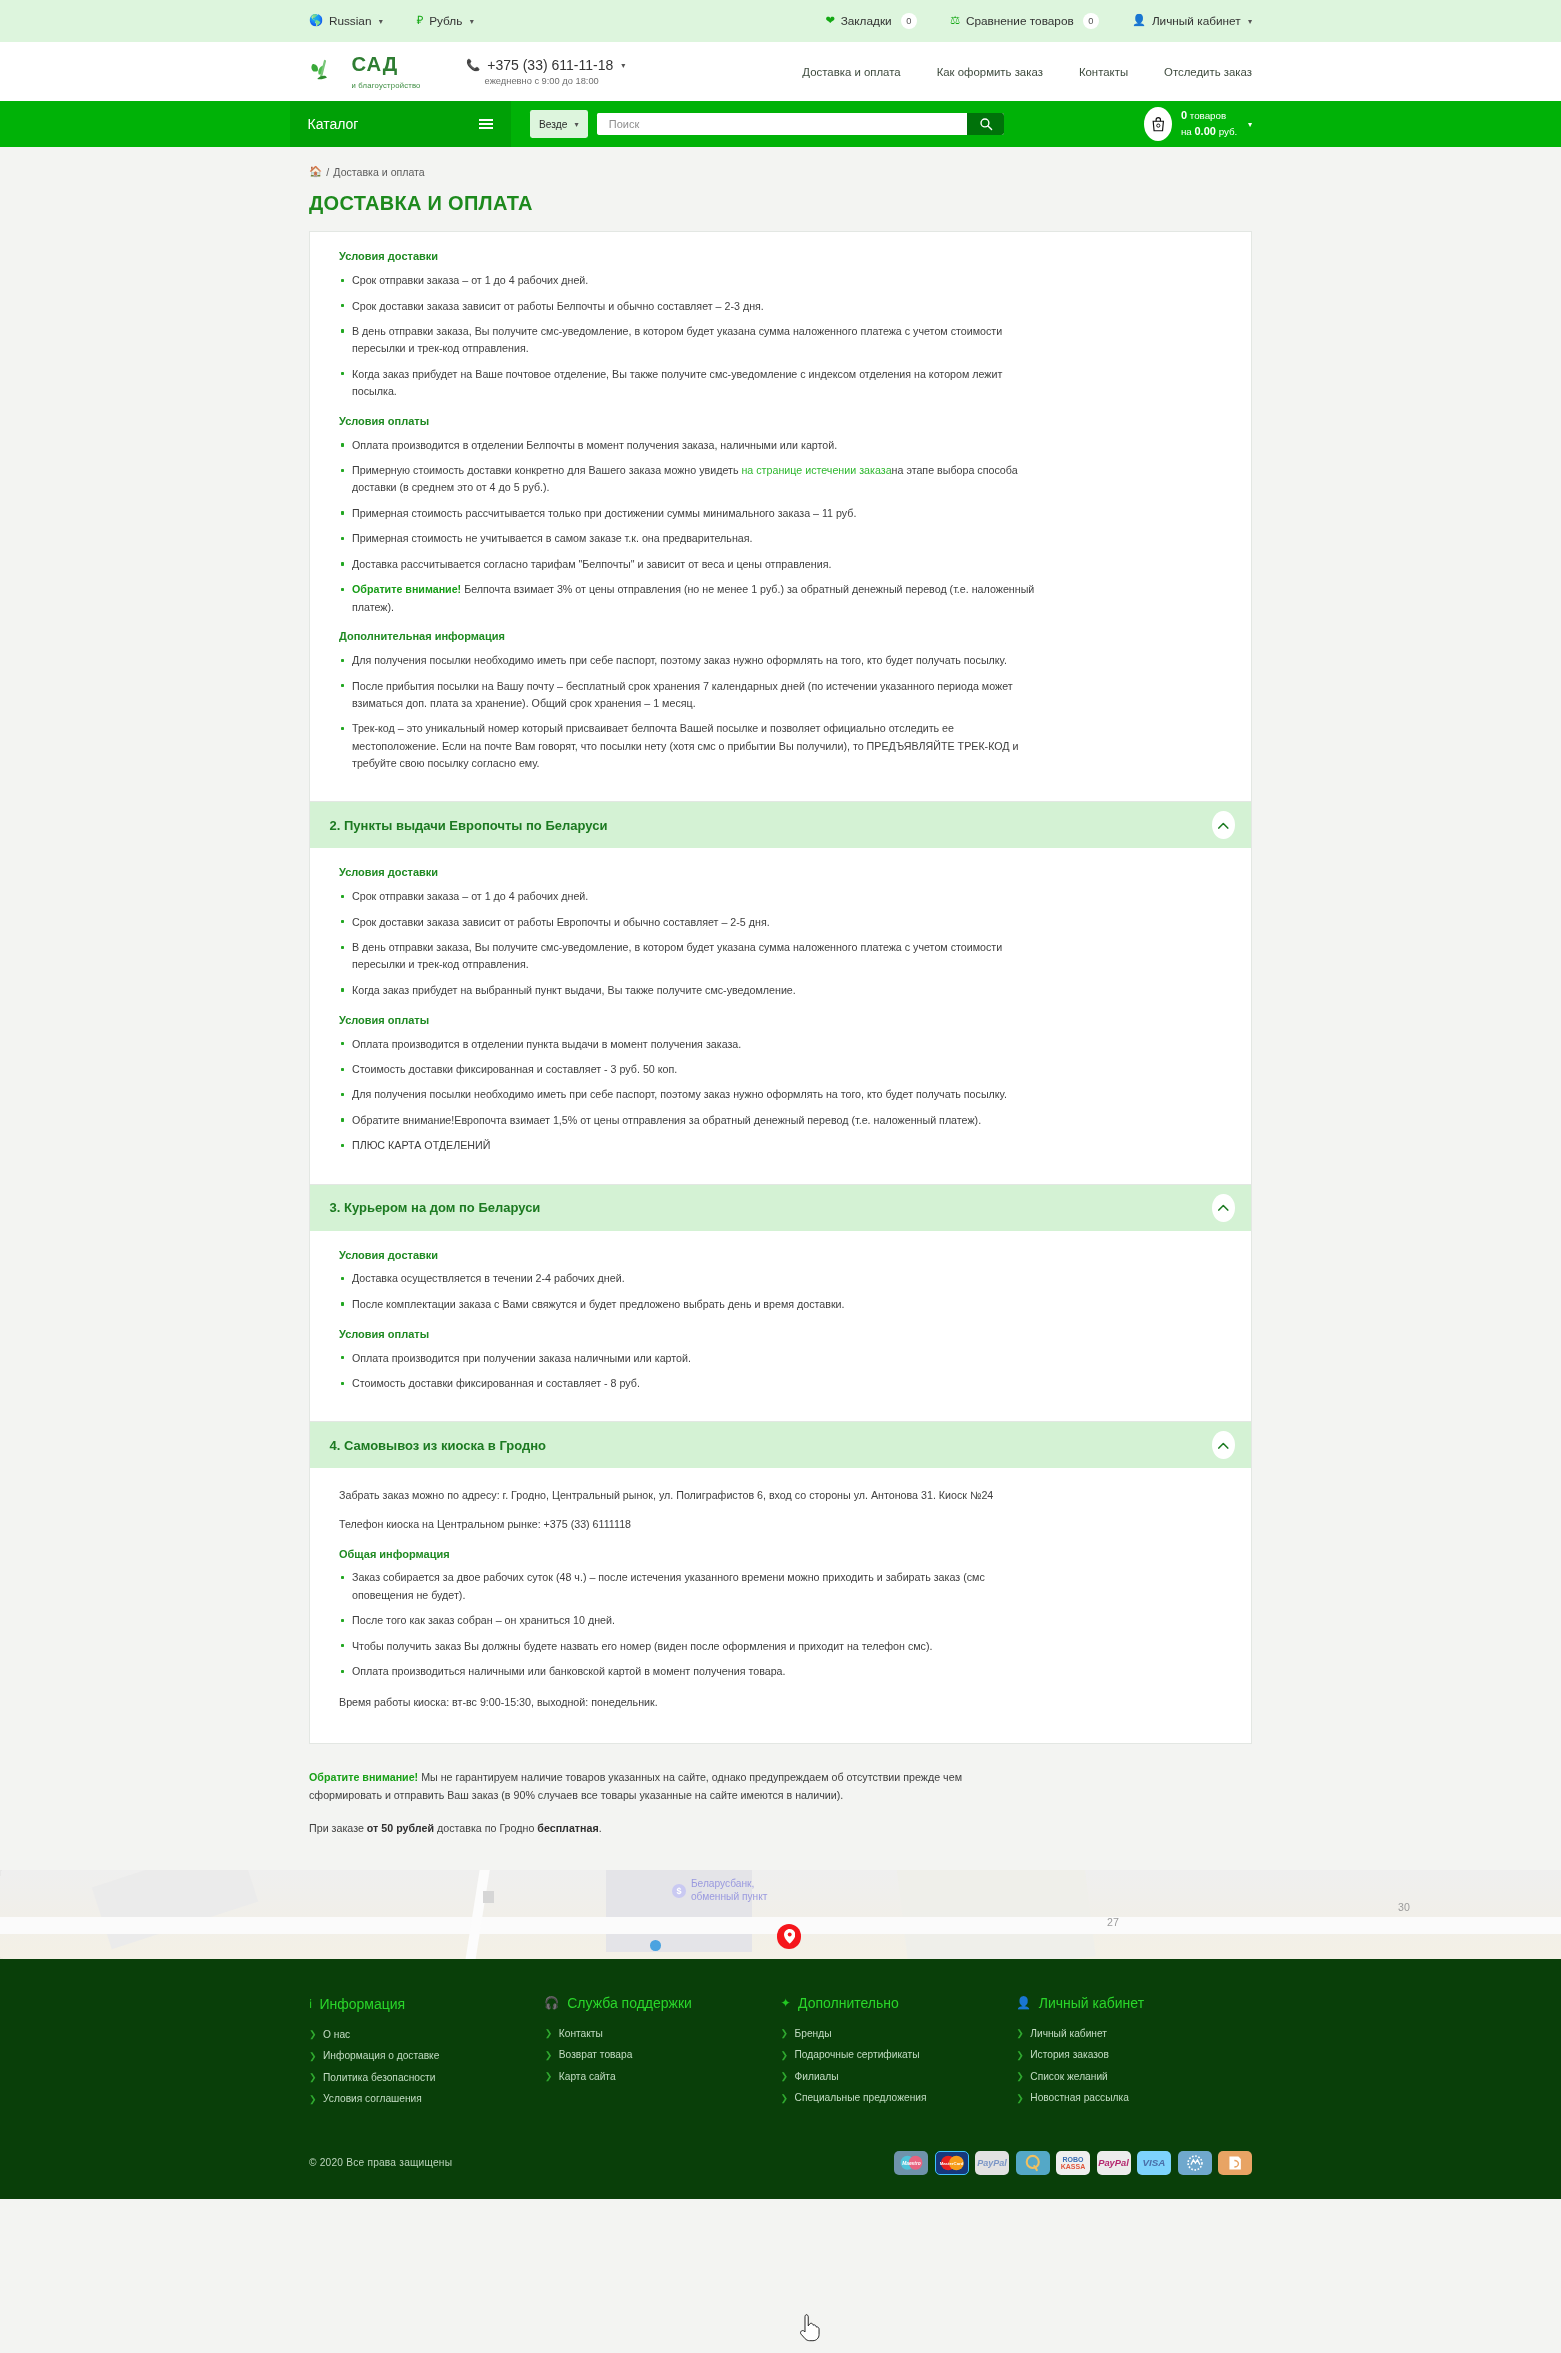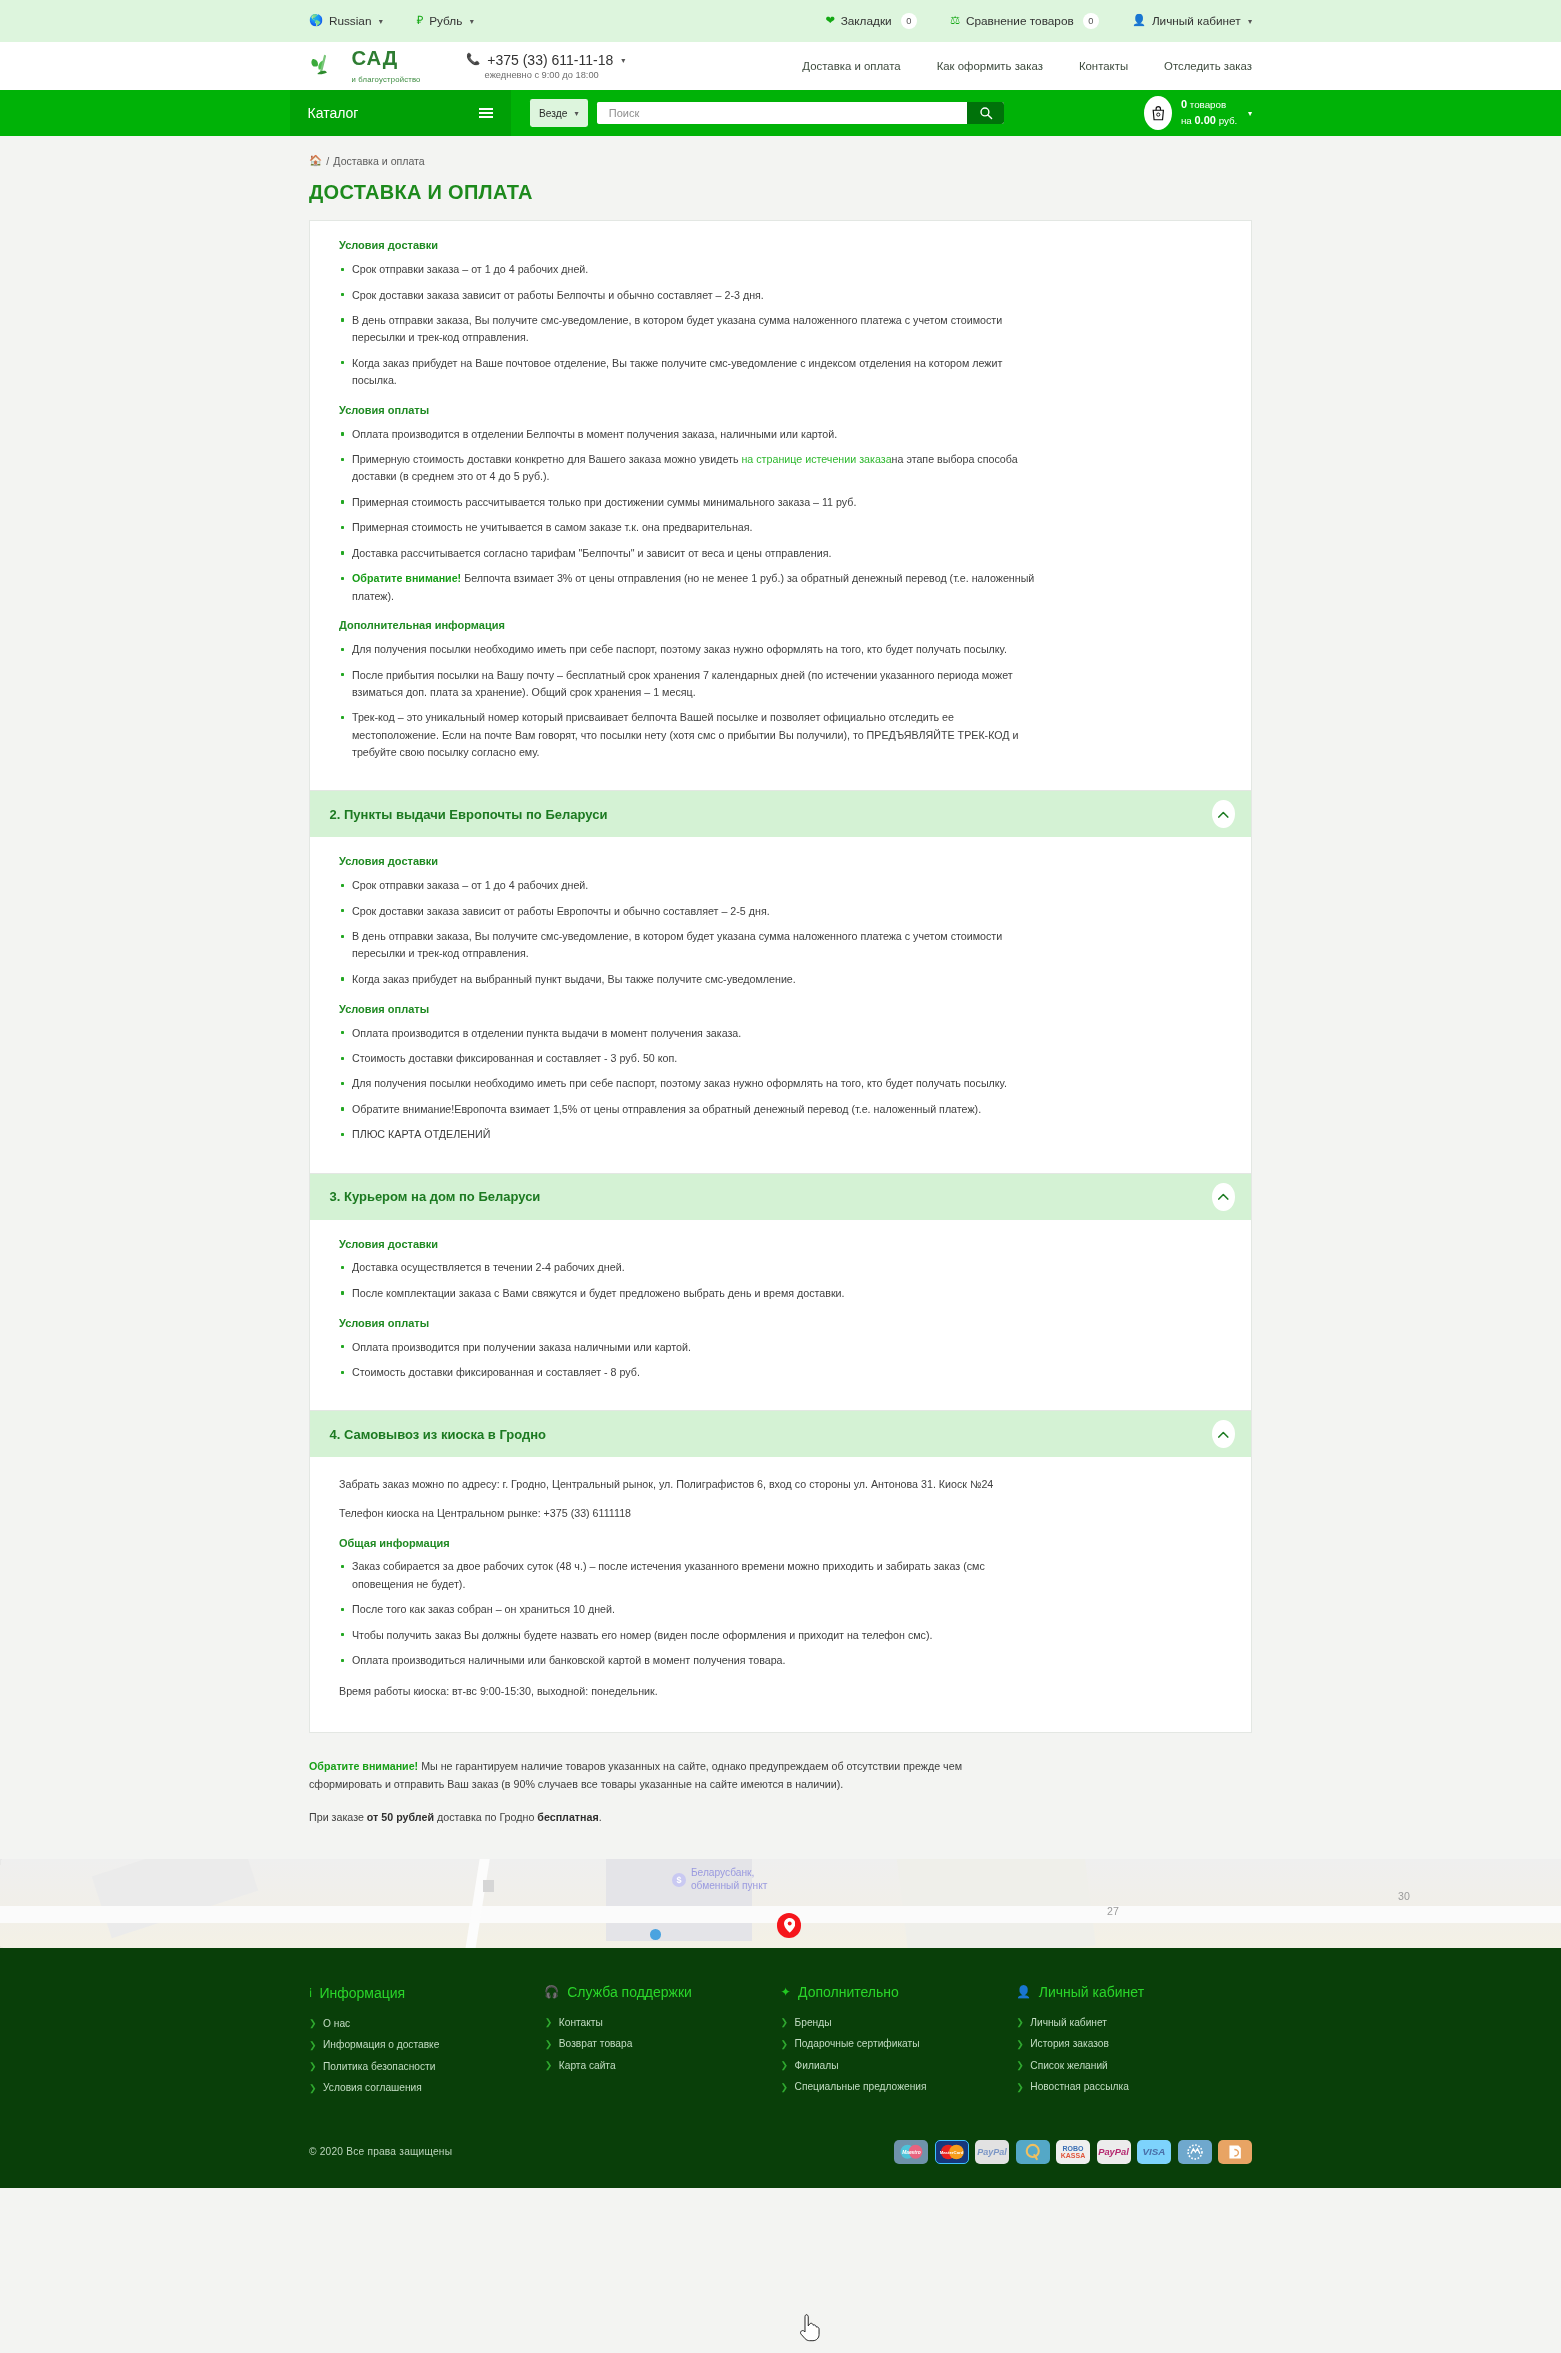--- a/index.html
+++ b/index.html
@@ -35,21 +35,21 @@
   .badge-count {
     display: inline-flex; align-items: center; justify-content: center;
     min-width: 16.3px; height: 16.3px; padding: 0 4.1px;
     border-radius: 8.1px; background: #ffffff; color: #555;
     font-size: 9.3px; margin-left: 3.3px;
   }
 
   
   .header {
     background: #ffffff;
-    height: 48px;
+    height: 59px;
     display: flex;
     align-items: center;
     justify-content: flex-end;
   }
   .header-inner {
     width: 943px; margin: 0 auto;
     display: flex; align-items: center; height: 100%;
   }
   .logo { display: flex; align-items: center; gap: 6.5px; cursor: pointer; }
   .logo-mark { width: 36px; height: 33px; }

